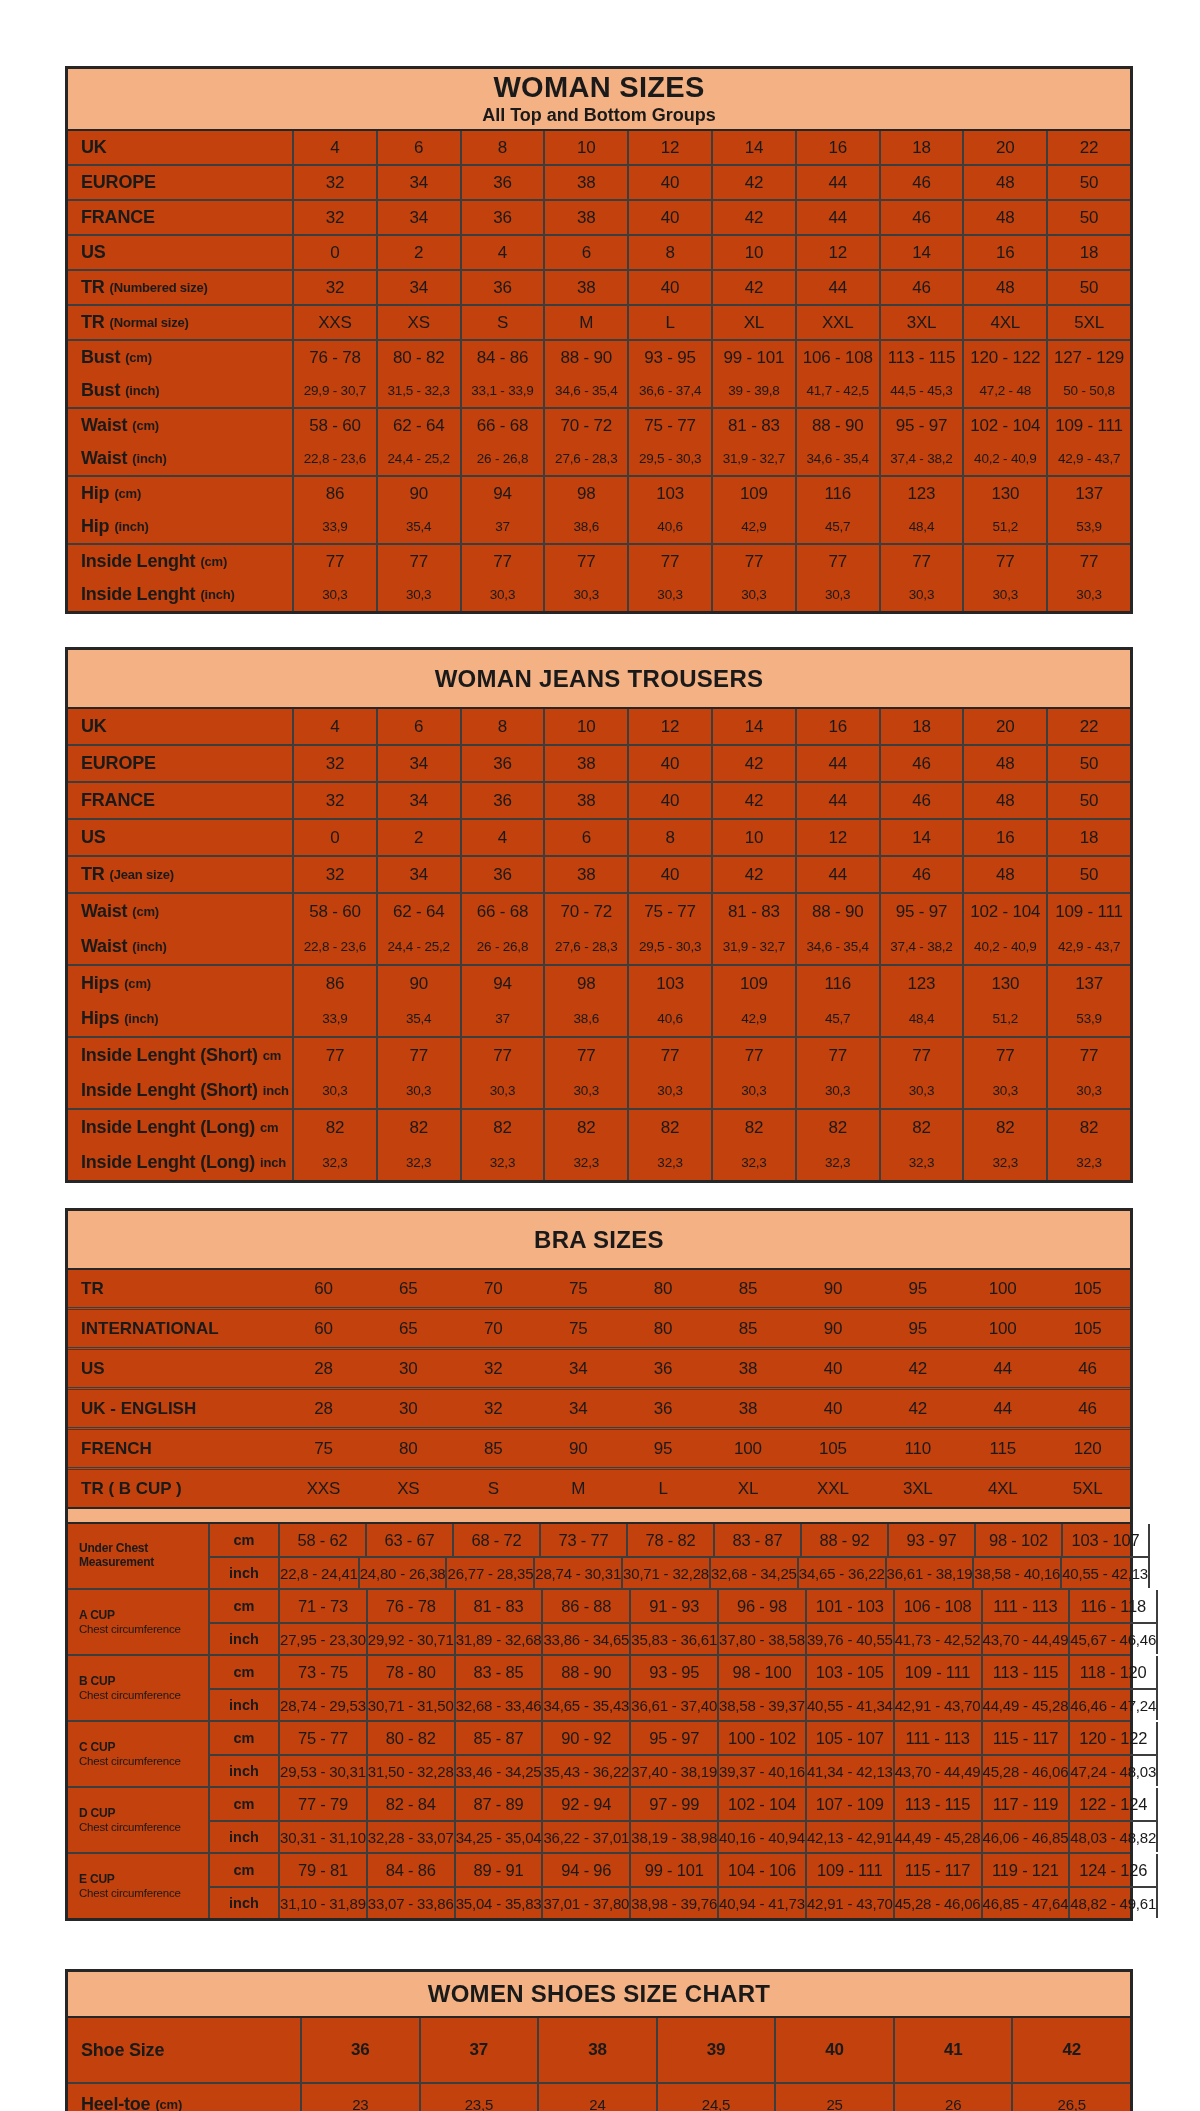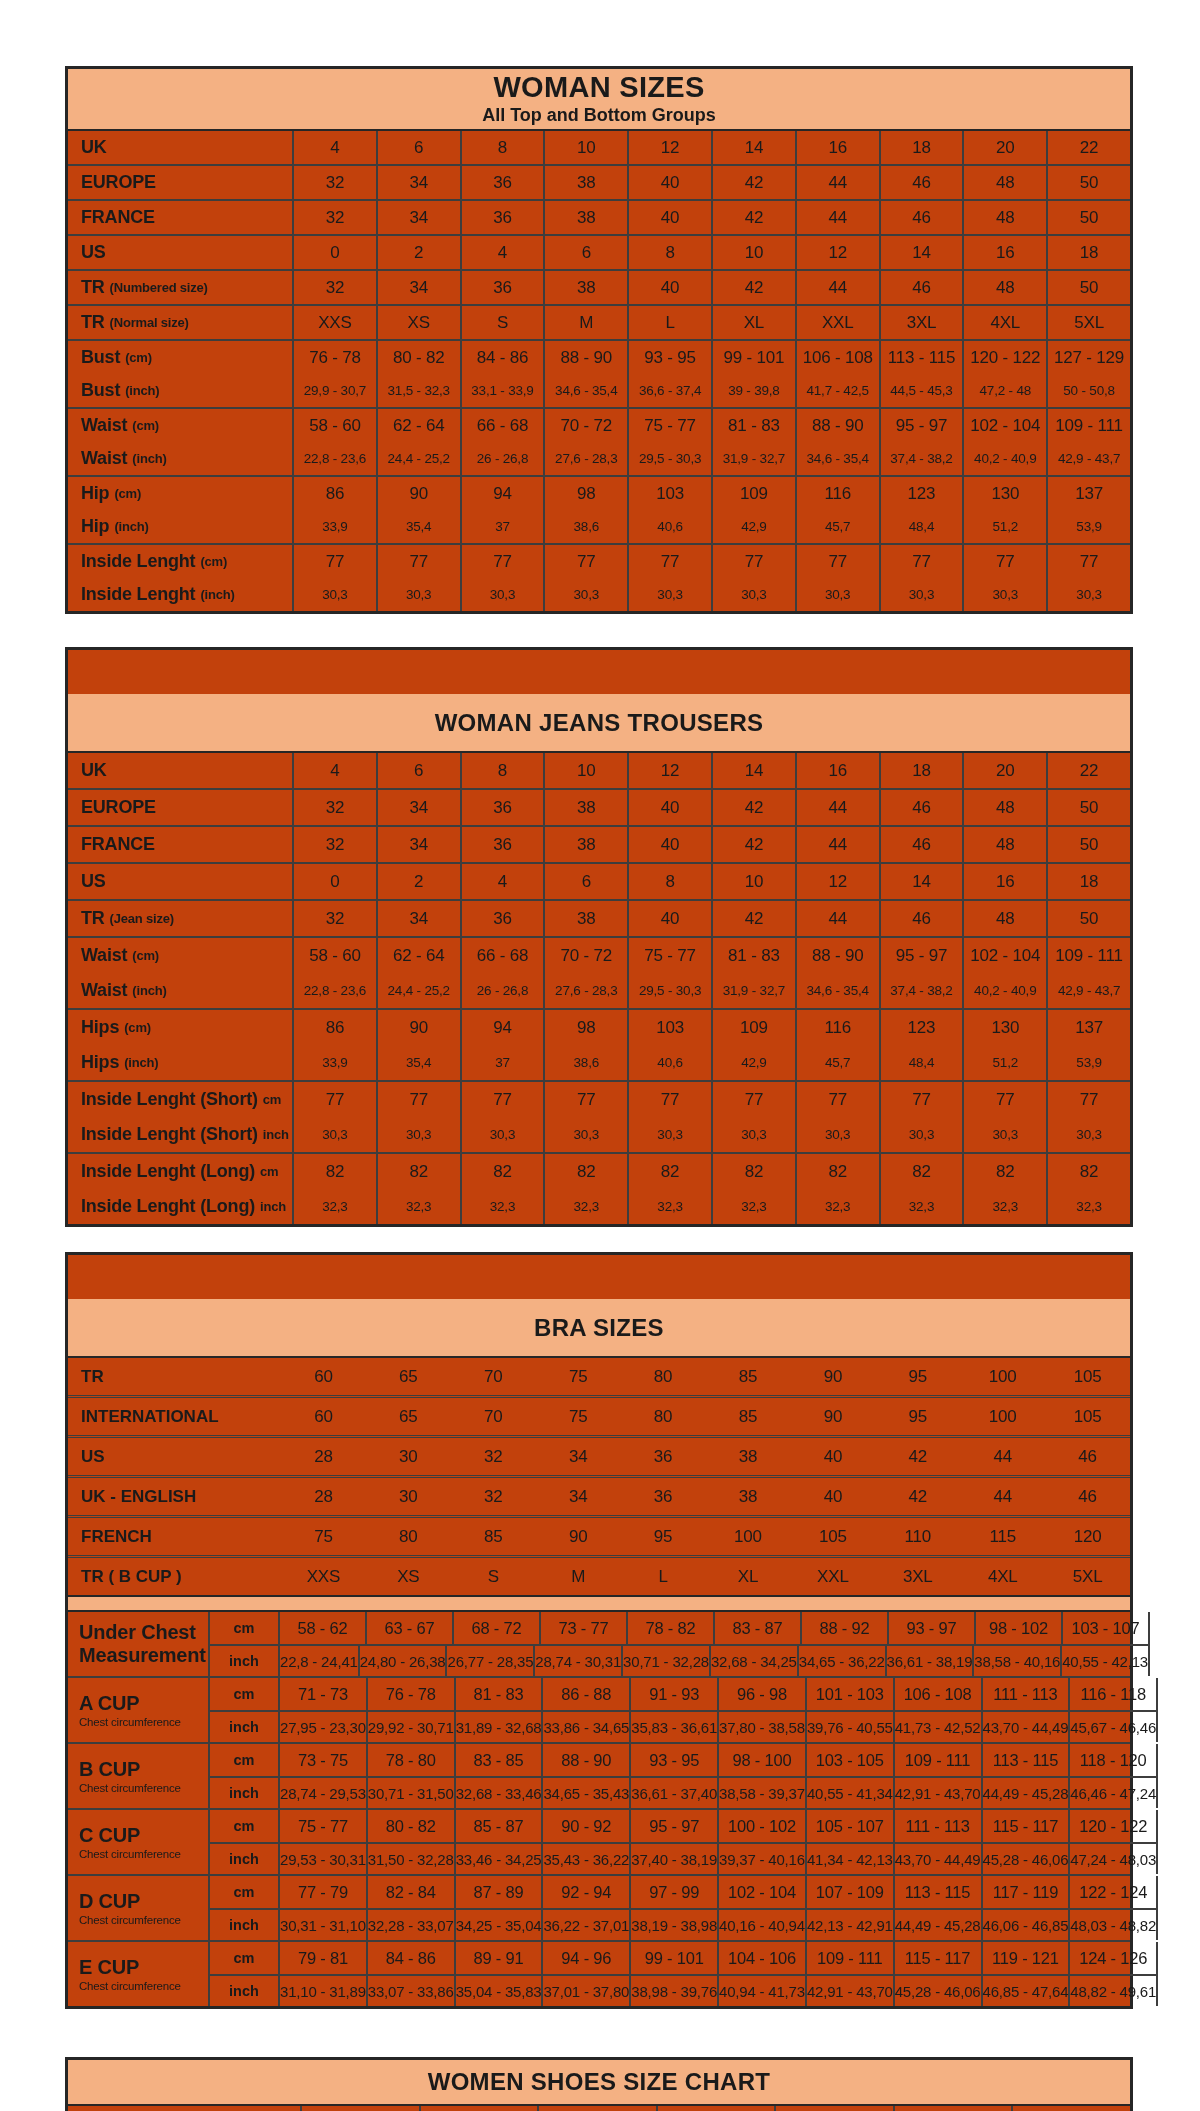--- a/index.html
+++ b/index.html
@@ -15,21 +15,21 @@
   .tbl{border:3px solid var(--outer);margin:0 0 33px 0;background:#c2410c;}
   .tbl.t2{margin-bottom:25px;}
   .tbl.t3{margin-bottom:48px;}
   .tbl.t4{margin-bottom:0;}
   .tbl-header{
     background:var(--accent);border-bottom:2px solid var(--outer);
     display:flex;flex-direction:column;align-items:center;justify-content:center;
     text-align:center;
   }
   .t1 .tbl-header{height:60px;}
-  .t2 .tbl-header,.t3 .tbl-header{height:57px;margin-top:44px;}
+  .t2 .tbl-header,.t3 .tbl-header{height:57px;}
   .t4 .tbl-header{height:44px;}
   .tbl-title{font-weight:bold;font-size:29px;letter-spacing:.3px;line-height:1.05;}
   .tbl-title.sm{font-size:24px;}
   .tbl-subtitle{font-weight:bold;font-size:18px;margin-top:2px;}
   .tbl-body{display:flex;flex-direction:column;}
   .group + .group{border-top:2px solid var(--grid);}
   .row{display:flex;align-items:stretch;}
   .t1 .row{min-height:33px;}
   .t2 .row{min-height:34px;}
   .t2 .group .row{min-height:35px;}
@@ -67,21 +67,21 @@
   }
   
   .bgroup{display:flex;align-items:stretch;}
   .bgroup + .bgroup{border-top:2px solid var(--grid);}
   .bgroup-label{
     width:142px;flex:0 0 142px;box-sizing:border-box;
     border-right:2px solid var(--grid);
     display:flex;flex-direction:column;justify-content:center;
     padding:4px 4px 4px 11px;
   }
-  .bgroup-title{font-weight:bold;font-size:20px;line-height:1.15;letter-spacing:-.2px;}
+  .bgroup-title{font-weight:bold;font-size:12px;line-height:1.15;letter-spacing:-.2px;}
   .bgroup-sub{font-size:11.5px;margin-top:1px;letter-spacing:-.2px;}
   .bgroup-rows{flex:1 1 auto;display:flex;flex-direction:column;}
   .bgroup-row{display:flex;flex:1 1 0;min-height:32px;}
   .bgroup-row + .bgroup-row{border-top:2px solid var(--grid);min-height:30px;}
   .unit-cell{
     width:70px;flex:0 0 70px;box-sizing:border-box;
     border-right:2px solid var(--grid);
     display:flex;align-items:center;justify-content:center;
     font-weight:bold;font-size:14.5px;
   }

